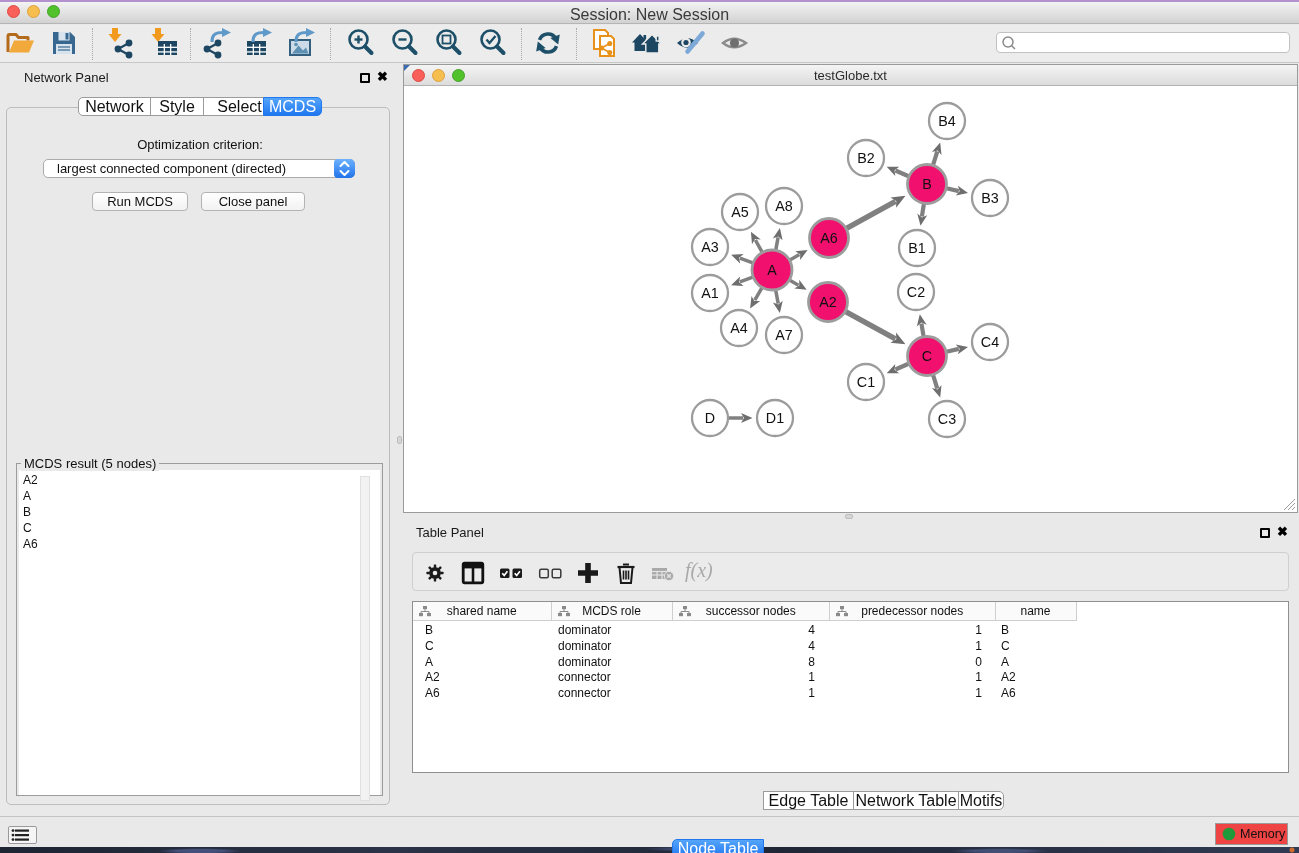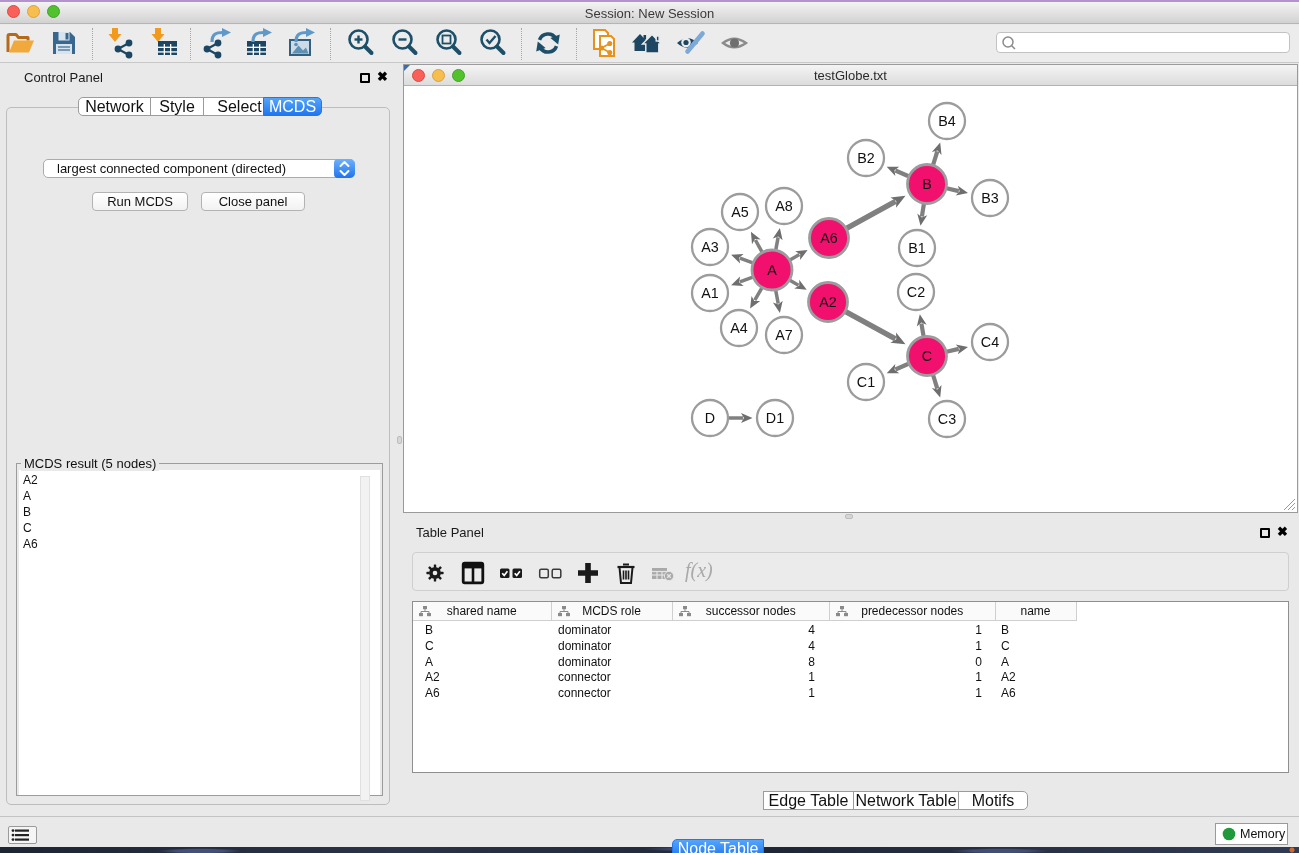--- a/index.html
+++ b/index.html
@@ -4,21 +4,21 @@
 <style>
 *{margin:0;padding:0;box-sizing:border-box;}
 html,body{width:1299px;height:853px;overflow:hidden;}
 body{font-family:"Liberation Sans",sans-serif;background:#e9e9e9;position:relative;color:#111;}
 .abs{position:absolute;}
 
 #wp-top{left:0;top:0;width:1299px;height:3px;background:#b393ce;}
 
 #titlebar{left:0;top:2px;width:1299px;height:22px;background:linear-gradient(#f3f3f3,#d2d2d2);border-bottom:1px solid #b5b5b5;}
 .tl{position:absolute;width:13px;height:13px;border-radius:50%;top:3px;}
-#title-text{position:absolute;left:0;width:100%;text-align:center;top:4px;font-size:13px;color:#3a3a3a;}
+#title-text{position:absolute;left:0;width:100%;text-align:center;top:4px;font-size:16px;color:#3a3a3a;}
 
 #toolbar{left:0;top:25px;width:1299px;height:38px;background:#ececec;border-bottom:1px solid #c8c8c8;}
 .tsep{position:absolute;top:3px;height:32px;width:0;border-left:1px dotted #a8a8a8;}
 .ticon{position:absolute;top:2px;}
 #searchbox{position:absolute;left:996px;top:7px;width:294px;height:21px;background:#fff;border:1px solid #c2c2c2;border-radius:4px;}
 
 #cp{left:0;top:64px;width:400px;height:752px;background:#e9e9e9;}
 #cp-title{position:absolute;left:24px;top:6px;font-size:13px;color:#1a1a1a;}
 .wbtn-sq{position:absolute;width:10px;height:10px;border:2px solid #000;border-radius:1px;}
 .wbtn-x{position:absolute;font-size:13px;font-weight:bold;color:#000;}
@@ -41,21 +41,21 @@
 
 #tp{left:405px;top:520px;width:894px;height:296px;background:#e9e9e9;}
 #tp-title{position:absolute;left:11px;top:5px;font-size:13px;color:#1a1a1a;}
 #tp-toolbar{position:absolute;left:7px;top:32px;width:877px;height:39px;background:#ebebeb;border:1px solid #cfcfcf;border-radius:4px;}
 #tp-table{position:absolute;left:7px;top:81px;width:877px;height:172px;background:#fff;border:1px solid #8f8f8f;font-size:12px;}
 .hcell{position:absolute;top:0;height:19px;background:#fafafa;border-right:1px solid #cfcfcf;border-bottom:1px solid #cfcfcf;text-align:center;line-height:19px;font-size:12px;}
 .trow{position:absolute;font-size:12px;height:16px;line-height:16px;}
 
 #statusbar{left:0;top:816px;width:1299px;height:31px;background:#e9e9e9;border-top:1px solid #c3c3c3;}
 #listbtn{position:absolute;left:8px;top:9px;width:29px;height:18px;background:#f5f5f5;border:1px solid #9a9a9a;border-radius:2px;}
-#membtn{position:absolute;left:1215px;top:6px;width:73px;height:22px;background:#ffffff;border:1px solid #9a9a9a;font-size:12px;}
+#membtn{position:absolute;left:1215px;top:6px;width:73px;height:22px;background:#ef4444;border:1px solid #9a9a9a;font-size:12px;}
 #wp-bottom{left:0;top:847px;width:1299px;height:6px;background:radial-gradient(circle at 1292px 3px, #d06a2e 0 2px, transparent 3px),radial-gradient(ellipse 60px 4px at 200px 4px, #45507a 0 40%, transparent 70%),radial-gradient(ellipse 80px 4px at 700px 2px, #3c4668 0 40%, transparent 70%),radial-gradient(ellipse 70px 4px at 1000px 4px, #434e74 0 40%, transparent 70%),linear-gradient(90deg,#1d2533,#2a3347 30%,#1f2737 60%,#303a52);}
 .divh{position:absolute;background:#d6d6d6;border:1px solid #bdbdbd;border-radius:2px;}
 text{font-family:"Liberation Sans",sans-serif;}
 </style>
 </head>
 <body>
 <div id="wp-top" class="abs"></div>
 <div id="titlebar" class="abs">
   <div class="tl" style="left:7px;background:#f9605a;border:1px solid #dd4a43;"></div>
   <div class="tl" style="left:27px;background:#f6be4f;border:1px solid #dfa03c;"></div>
@@ -174,28 +174,29 @@
     <div class="ticon" style="left:719px;"><svg width="32" height="32" viewBox="0 0 32 32">
         <path d="M4,16 Q15,7.5 27,16 Q15,24.5 4,16 Z" fill="none" stroke="#8b8b8b" stroke-width="2.4"></path>
         <circle cx="15.5" cy="16" r="4.6" fill="#6f6f6f"></circle>
       </svg></div>
   <div id="searchbox"><svg width="22" height="21" viewBox="0 0 22 21">
         <circle cx="11" cy="9" r="5" fill="none" stroke="#8a8a8a" stroke-width="1.5"></circle>
         <line x1="14.5" y1="12.5" x2="18" y2="16" stroke="#8a8a8a" stroke-width="1.5"></line>
       </svg></div>
 </div>
 <div id="cp" class="abs">
-  <div id="cp-title">Control Panel</div>
+  <div id="cp-title">Network Panel</div>
   <div class="wbtn-sq" style="left:360px;top:9px;"></div>
   <div class="wbtn-x" style="left:377px;top:5px;">✖</div>
   <div class="tab" style="left:78px;top:33px;width:73px;border-radius:5px 0 0 5px;">Network</div>
   <div class="tab" style="left:150px;top:33px;width:54px;">Style</div>
   <div class="tab" style="left:203px;top:33px;width:61px;padding-left:12px;">Select</div>
   <div class="tab sel" style="left:263px;top:33px;width:59px;border-radius:0 5px 5px 0;">MCDS</div>
   <div id="cp-panel"></div>
+  <div id="opt-label">Optimization criterion:</div>
   <div id="dropdown">largest connected component (directed)
     <div id="dd-step"><svg width="21" height="19" viewBox="0 0 21 19">
           <path d="M6.5 7 L10.5 3 L14.5 7" fill="none" stroke="#fff" stroke-width="2" stroke-linecap="round" stroke-linejoin="round"></path>
           <path d="M6.5 12 L10.5 16 L14.5 12" fill="none" stroke="#fff" stroke-width="2" stroke-linecap="round" stroke-linejoin="round"></path>
         </svg></div>
   </div>
   <div class="btn" style="left:92px;top:128px;width:96px;">Run MCDS</div>
   <div class="btn" style="left:201px;top:128px;width:104px;">Close panel</div>
   <div id="groupbox">
     <div id="gb-list">A2<br>A<br>B<br>C<br>A6<div id="gb-scroll"></div></div>
@@ -419,21 +420,21 @@
       <div class="trow" style="left:0;top:83px;width:875px;">
         <span style="position:absolute;left:12px;">A6</span>
         <span style="position:absolute;left:145px;">connector</span>
         <span style="position:absolute;left:330px;width:72px;text-align:right;">1</span>
         <span style="position:absolute;left:497px;width:72px;text-align:right;">1</span>
         <span style="position:absolute;left:588px;">A6</span>
       </div>
   </div>
   <div class="tab" style="left:358px;top:271px;width:91px;">Edge Table</div>
   <div class="tab" style="left:448px;top:271px;width:106px;">Network Table</div>
-  <div class="tab" style="left:553px;top:271px;width:70px;border-radius:0 5px 5px 0;">Motifs</div>
+  <div class="tab" style="left:553px;top:271px;width:46px;border-radius:0 5px 5px 0;">Motifs</div>
   <div class="tab sel" style="left:267px;top:271px;width:92px;border-radius:5px 0 0 5px;margin-top:48px;">Node Table</div>
 </div>
 <div id="statusbar" class="abs">
   <div id="listbtn"><svg width="27" height="16" viewBox="0 0 27 16">
         <g fill="#222">
           <rect x="6" y="2.5" width="14" height="2.2"></rect>
           <rect x="6" y="7" width="14" height="2.2"></rect>
           <rect x="6" y="11.5" width="14" height="2.2"></rect>
           <circle cx="4" cy="3.6" r="1.4"></circle>
           <circle cx="4" cy="8.1" r="1.4"></circle>

